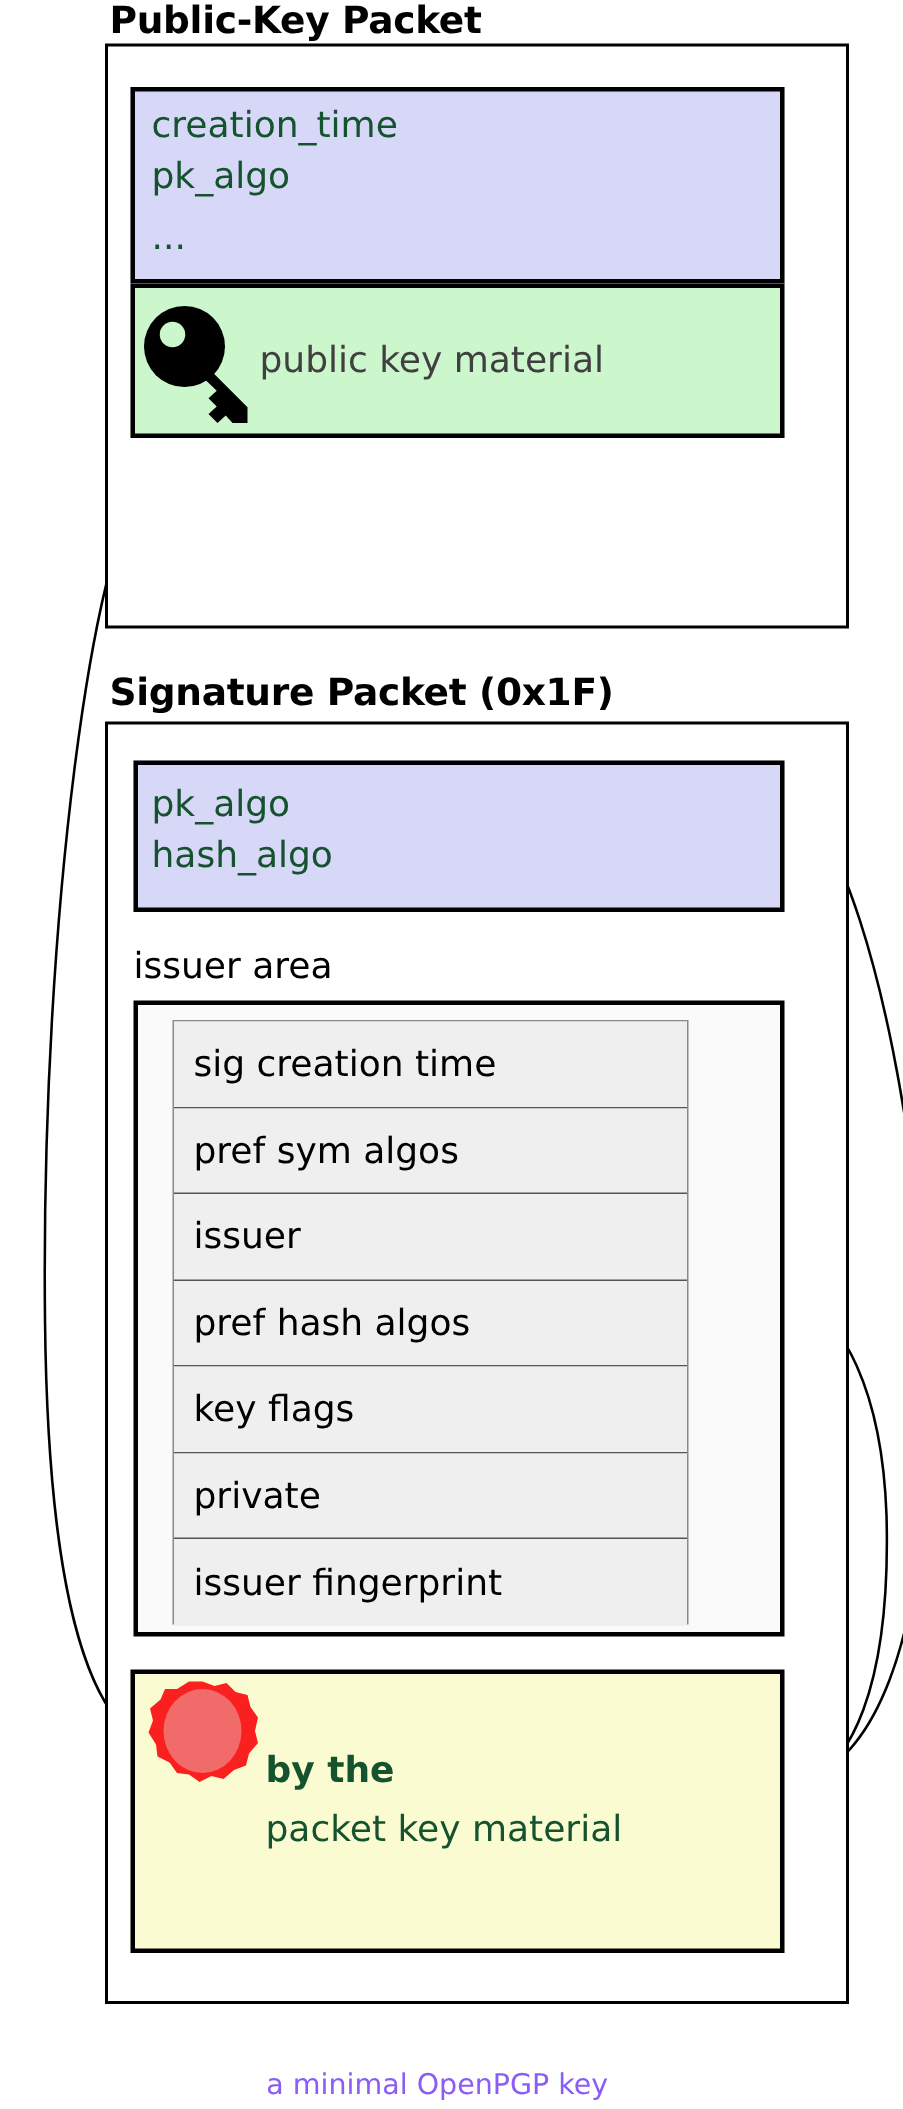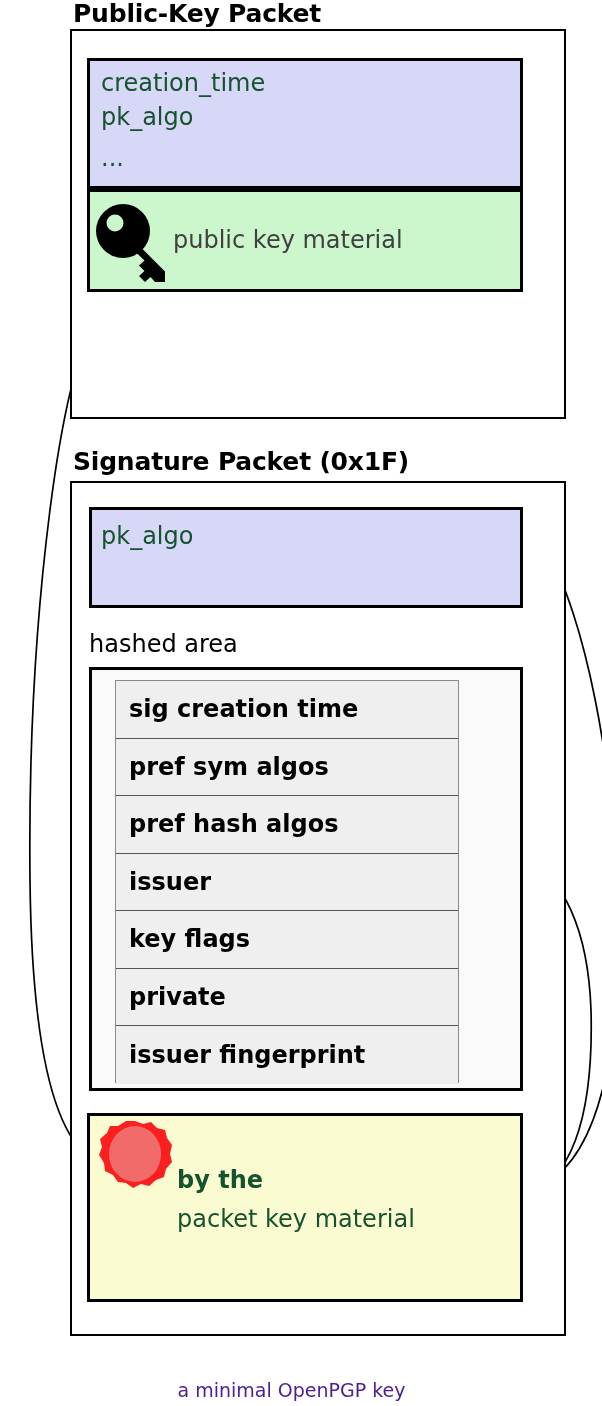--- a/index.html
+++ b/index.html
@@ -105,21 +105,21 @@
   .icon {
     position: absolute;
   }
 
   
   .caption {
     position: absolute;
     width: 541px;
     text-align: center;
     font-size: 19px;
-    color: #4c1d95;
+    color: #8b5cf6;
   }
 </style>
 </head>
 <body>
 
 <div id="canvas">
 
   <svg id="arrows" viewBox="0 0 602 1406" width="602" height="1406">
     <defs>
       <marker id="ah" markerWidth="14" markerHeight="14" refX="11" refY="5" orient="auto" markerUnits="userSpaceOnUse">
@@ -156,37 +156,38 @@
   </span>
 
   <div class="field-text greenish" style="left:152px; top:225px;">public key material</div>
 
   <div class="pkt-title" style="left:52px; top:448px;">Signature Packet (0x1F)</div>
 
   <div class="packet-frame" style="left:49px; top:481px; width:496px; height:855px;"></div>
 
   <div class="field-box lavender" style="left:68px; top:507px; width:434px; height:101px;"></div>
   <div class="field-text" style="left:80px; top:521px;">pk_algo</div>
-
-  <div class="area-label" style="left:68px; top:630px;">hashed area</div>
+  <div class="field-text" style="left:80px; top:555px;">hash_algo</div>
+
+  <div class="area-label" style="left:68px; top:630px;">issuer area</div>
 
   <div class="hashed-area" style="left:68px; top:667px; width:434px; height:424px;"></div>
 
-  <div class="subpacket-list" id="subpacket-list" style="left:94px; top:680px; width:344px; height:403px;font-weight:bold;">
+  <div class="subpacket-list" id="subpacket-list" style="left:94px; top:680px; width:344px; height:403px;">
       <div class="subpacket-row">
         <span>sig creation time</span>
       </div>
       <div class="subpacket-row">
         <span>pref sym algos</span>
       </div>
       <div class="subpacket-row">
+        <span>issuer</span>
+      </div>
+      <div class="subpacket-row">
         <span>pref hash algos</span>
-      </div>
-      <div class="subpacket-row">
-        <span>issuer</span>
       </div>
       <div class="subpacket-row">
         <span>key flags</span>
       </div>
       <div class="subpacket-row">
         <span>private</span>
       </div>
       <div class="subpacket-row">
         <span>issuer fingerprint</span>
       </div>

